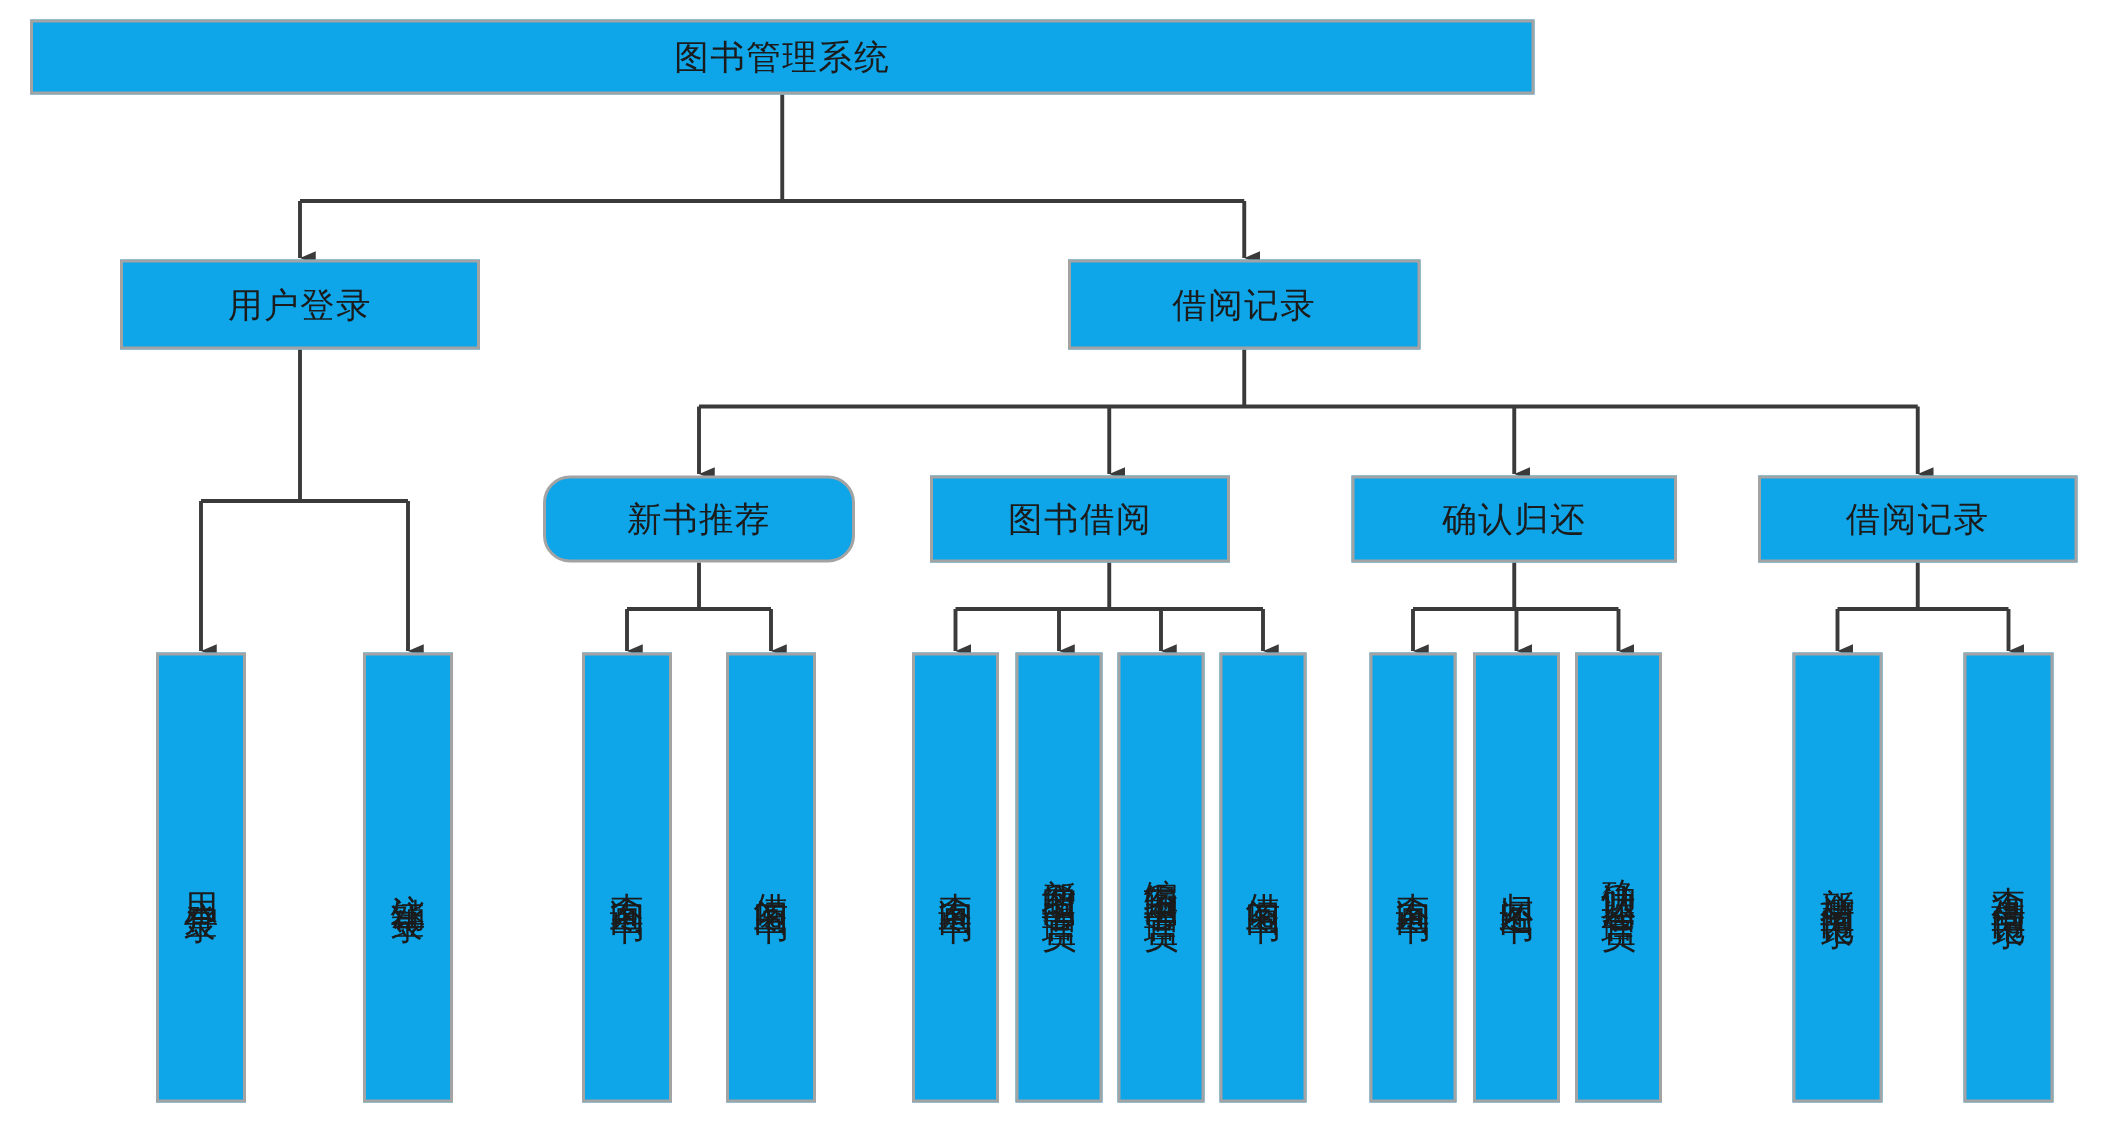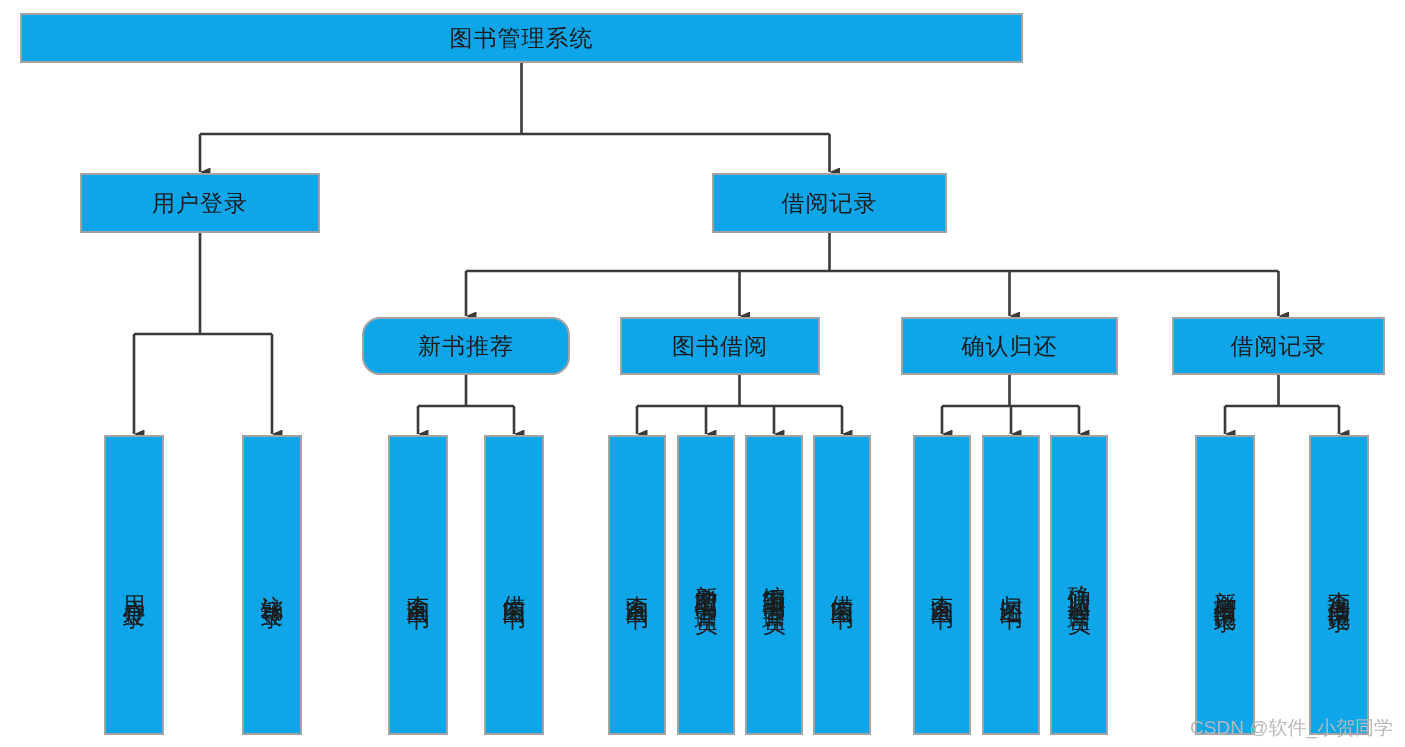--- a/index.html
+++ b/index.html
@@ -165,14 +165,13 @@
         <span class="vtext">确认归还（管理员）</span>
       </div>
       <div class="node vert" style="left: 1195px; top: 435px; width: 60px; height: 300px;">
         <span class="vtext">新增借阅记录</span>
       </div>
       <div class="node vert" style="left: 1309px; top: 435px; width: 60px; height: 300px;">
         <span class="vtext">查询借阅记录</span>
       </div>
     </div>
 
-  <div class="watermark">CSDN @软件_小贺同学</div>
 </div>
 
 </body></html>

